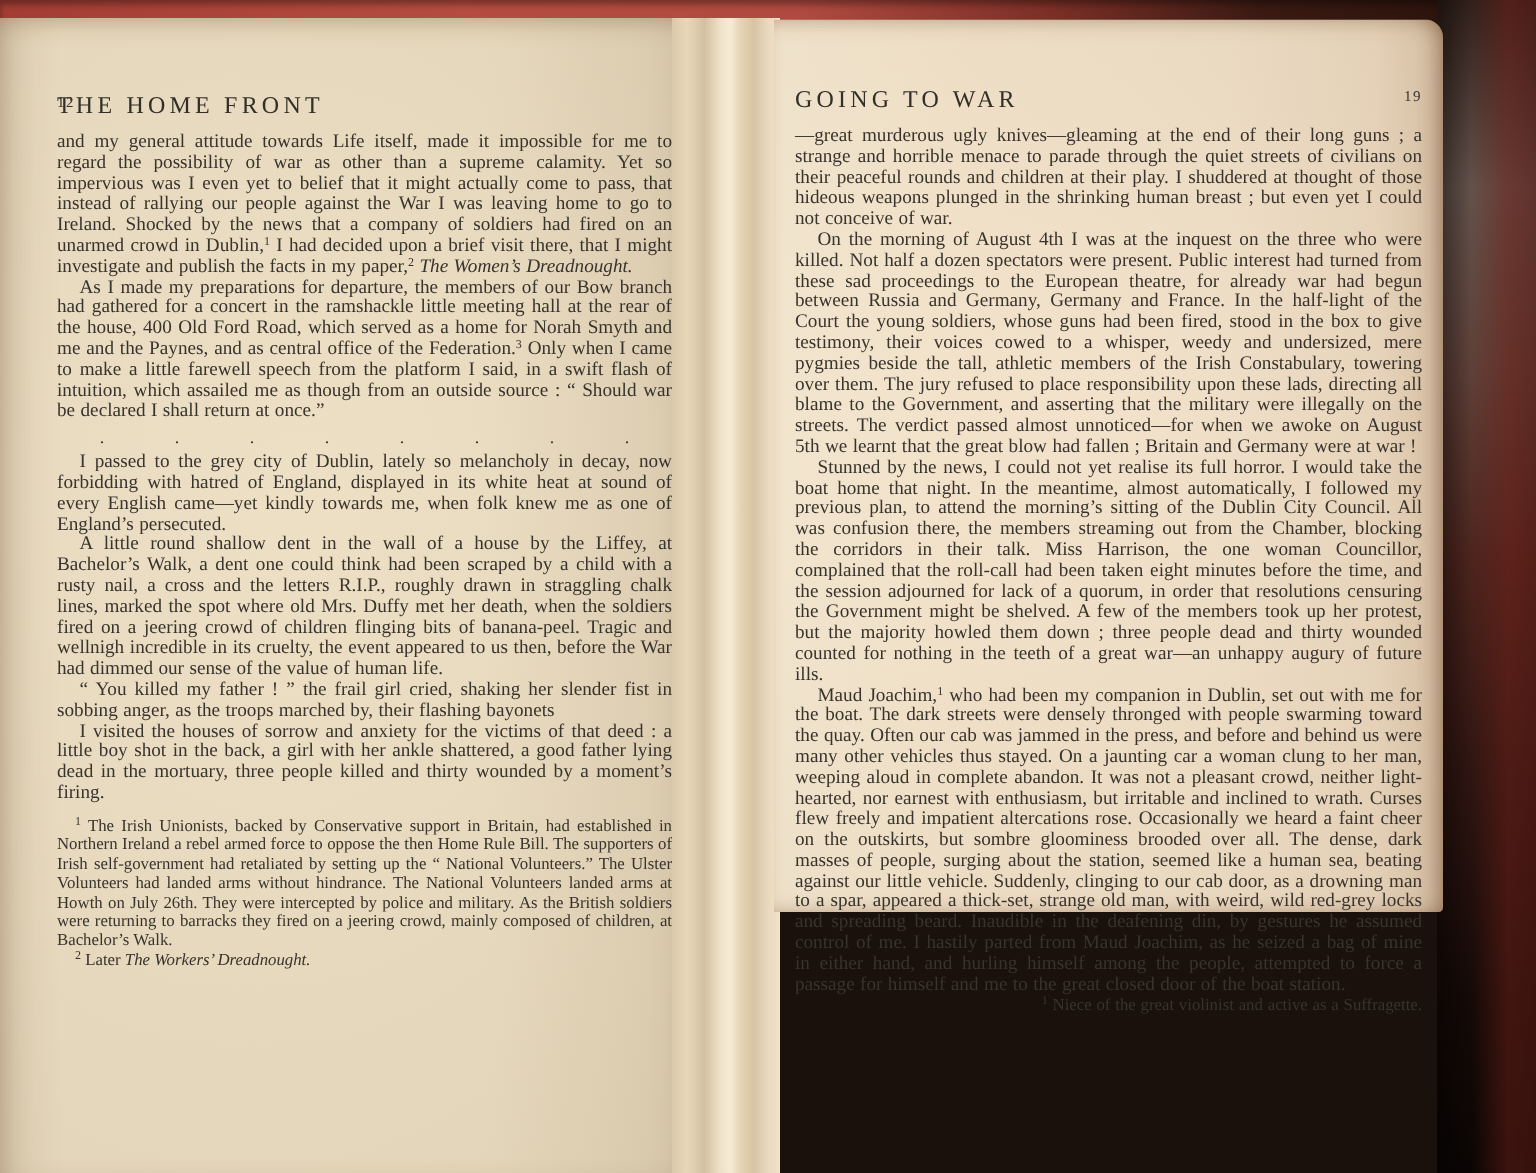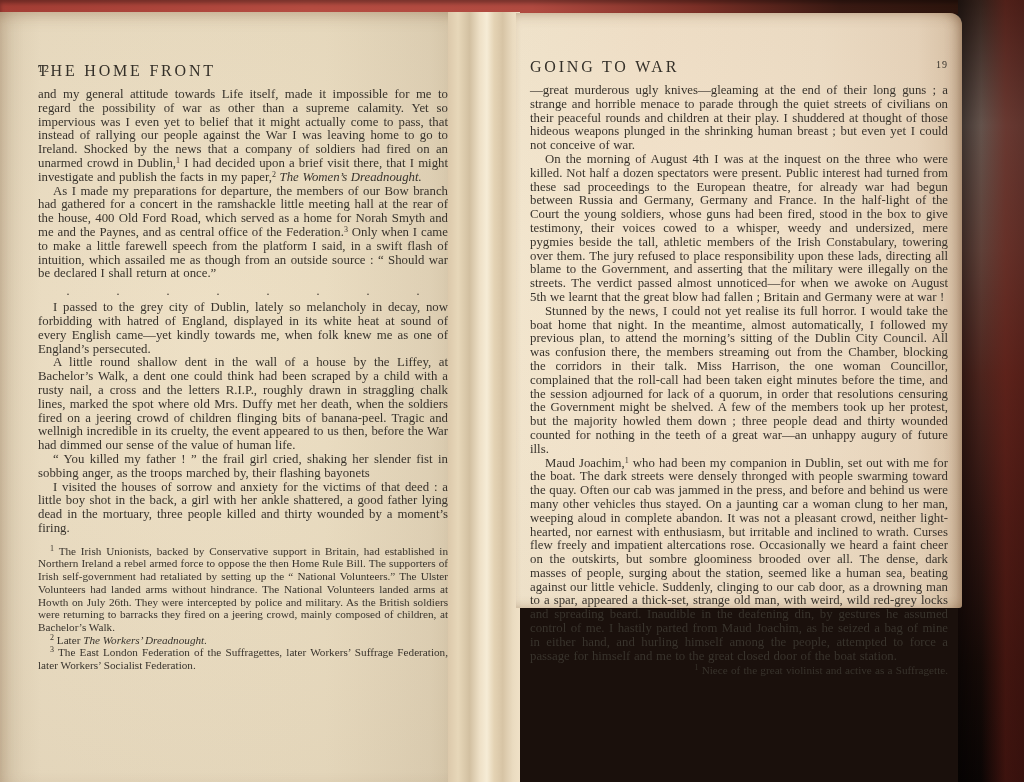--- a/index.html
+++ b/index.html
@@ -114,21 +114,20 @@
           <p>As I made my preparations for departure, the members of our Bow branch had gathered for a concert in the ramshackle little meeting hall at the rear of the house, 400 Old Ford Road, which served as a home for Norah Smyth and me and the Paynes, and as central office of the Federation.<sup>3</sup> Only when I came to make a little farewell speech from the platform I said, in a swift flash of intuition, which assailed me as though from an outside source : “ Should war be declared I shall return at once.”</p>
           <div class="dots">. . . . . . . .</div>
           <p>I passed to the grey city of Dublin, lately so melancholy in decay, now forbidding with hatred of England, displayed in its white heat at sound of every English came—yet kindly towards me, when folk knew me as one of England’s persecuted.</p>
           <p>A little round shallow dent in the wall of a house by the Liffey, at Bachelor’s Walk, a dent one could think had been scraped by a child with a rusty nail, a cross and the letters R.I.P., roughly drawn in straggling chalk lines, marked the spot where old Mrs. Duffy met her death, when the soldiers fired on a jeering crowd of children flinging bits of banana-peel. Tragic and wellnigh incredible in its cruelty, the event appeared to us then, before the War had dimmed our sense of the value of human life.</p>
           <p>“ You killed my father ! ” the frail girl cried, shaking her slender fist in sobbing anger, as the troops marched by, their flashing bayonets</p>
           <p>I visited the houses of sorrow and anxiety for the victims of that deed : a little boy shot in the back, a girl with her ankle shattered, a good father lying dead in the mortuary, three people killed and thirty wounded by a moment’s firing.</p>
         </div>
       <div class="footnotes">
           <p><sup>1</sup> The Irish Unionists, backed by Conservative support in Britain, had established in Northern Ireland a rebel armed force to oppose the then Home Rule Bill. The supporters of Irish self-government had retaliated by setting up the “ National Volunteers.” The Ulster Volunteers had landed arms without hindrance. The National Volunteers landed arms at Howth on July 26th. They were intercepted by police and military. As the British soldiers were returning to barracks they fired on a jeering crowd, mainly composed of children, at Bachelor’s Walk.</p>
           <p><sup>2</sup> Later <span class="it">The Workers’ Dreadnought.</span></p>
-          <p><sup>3</sup> The East London Federation of the Suffragettes, later Workers’ Suffrage Federation, later Workers’ Socialist Federation.</p>
         </div>
     </div>
   </div>
 
   <div class="gutter"></div>
 
   <div class="page-right">
     <div class="inner">
       <div class="head">
         <div class="rh">GOING TO WAR</div>

